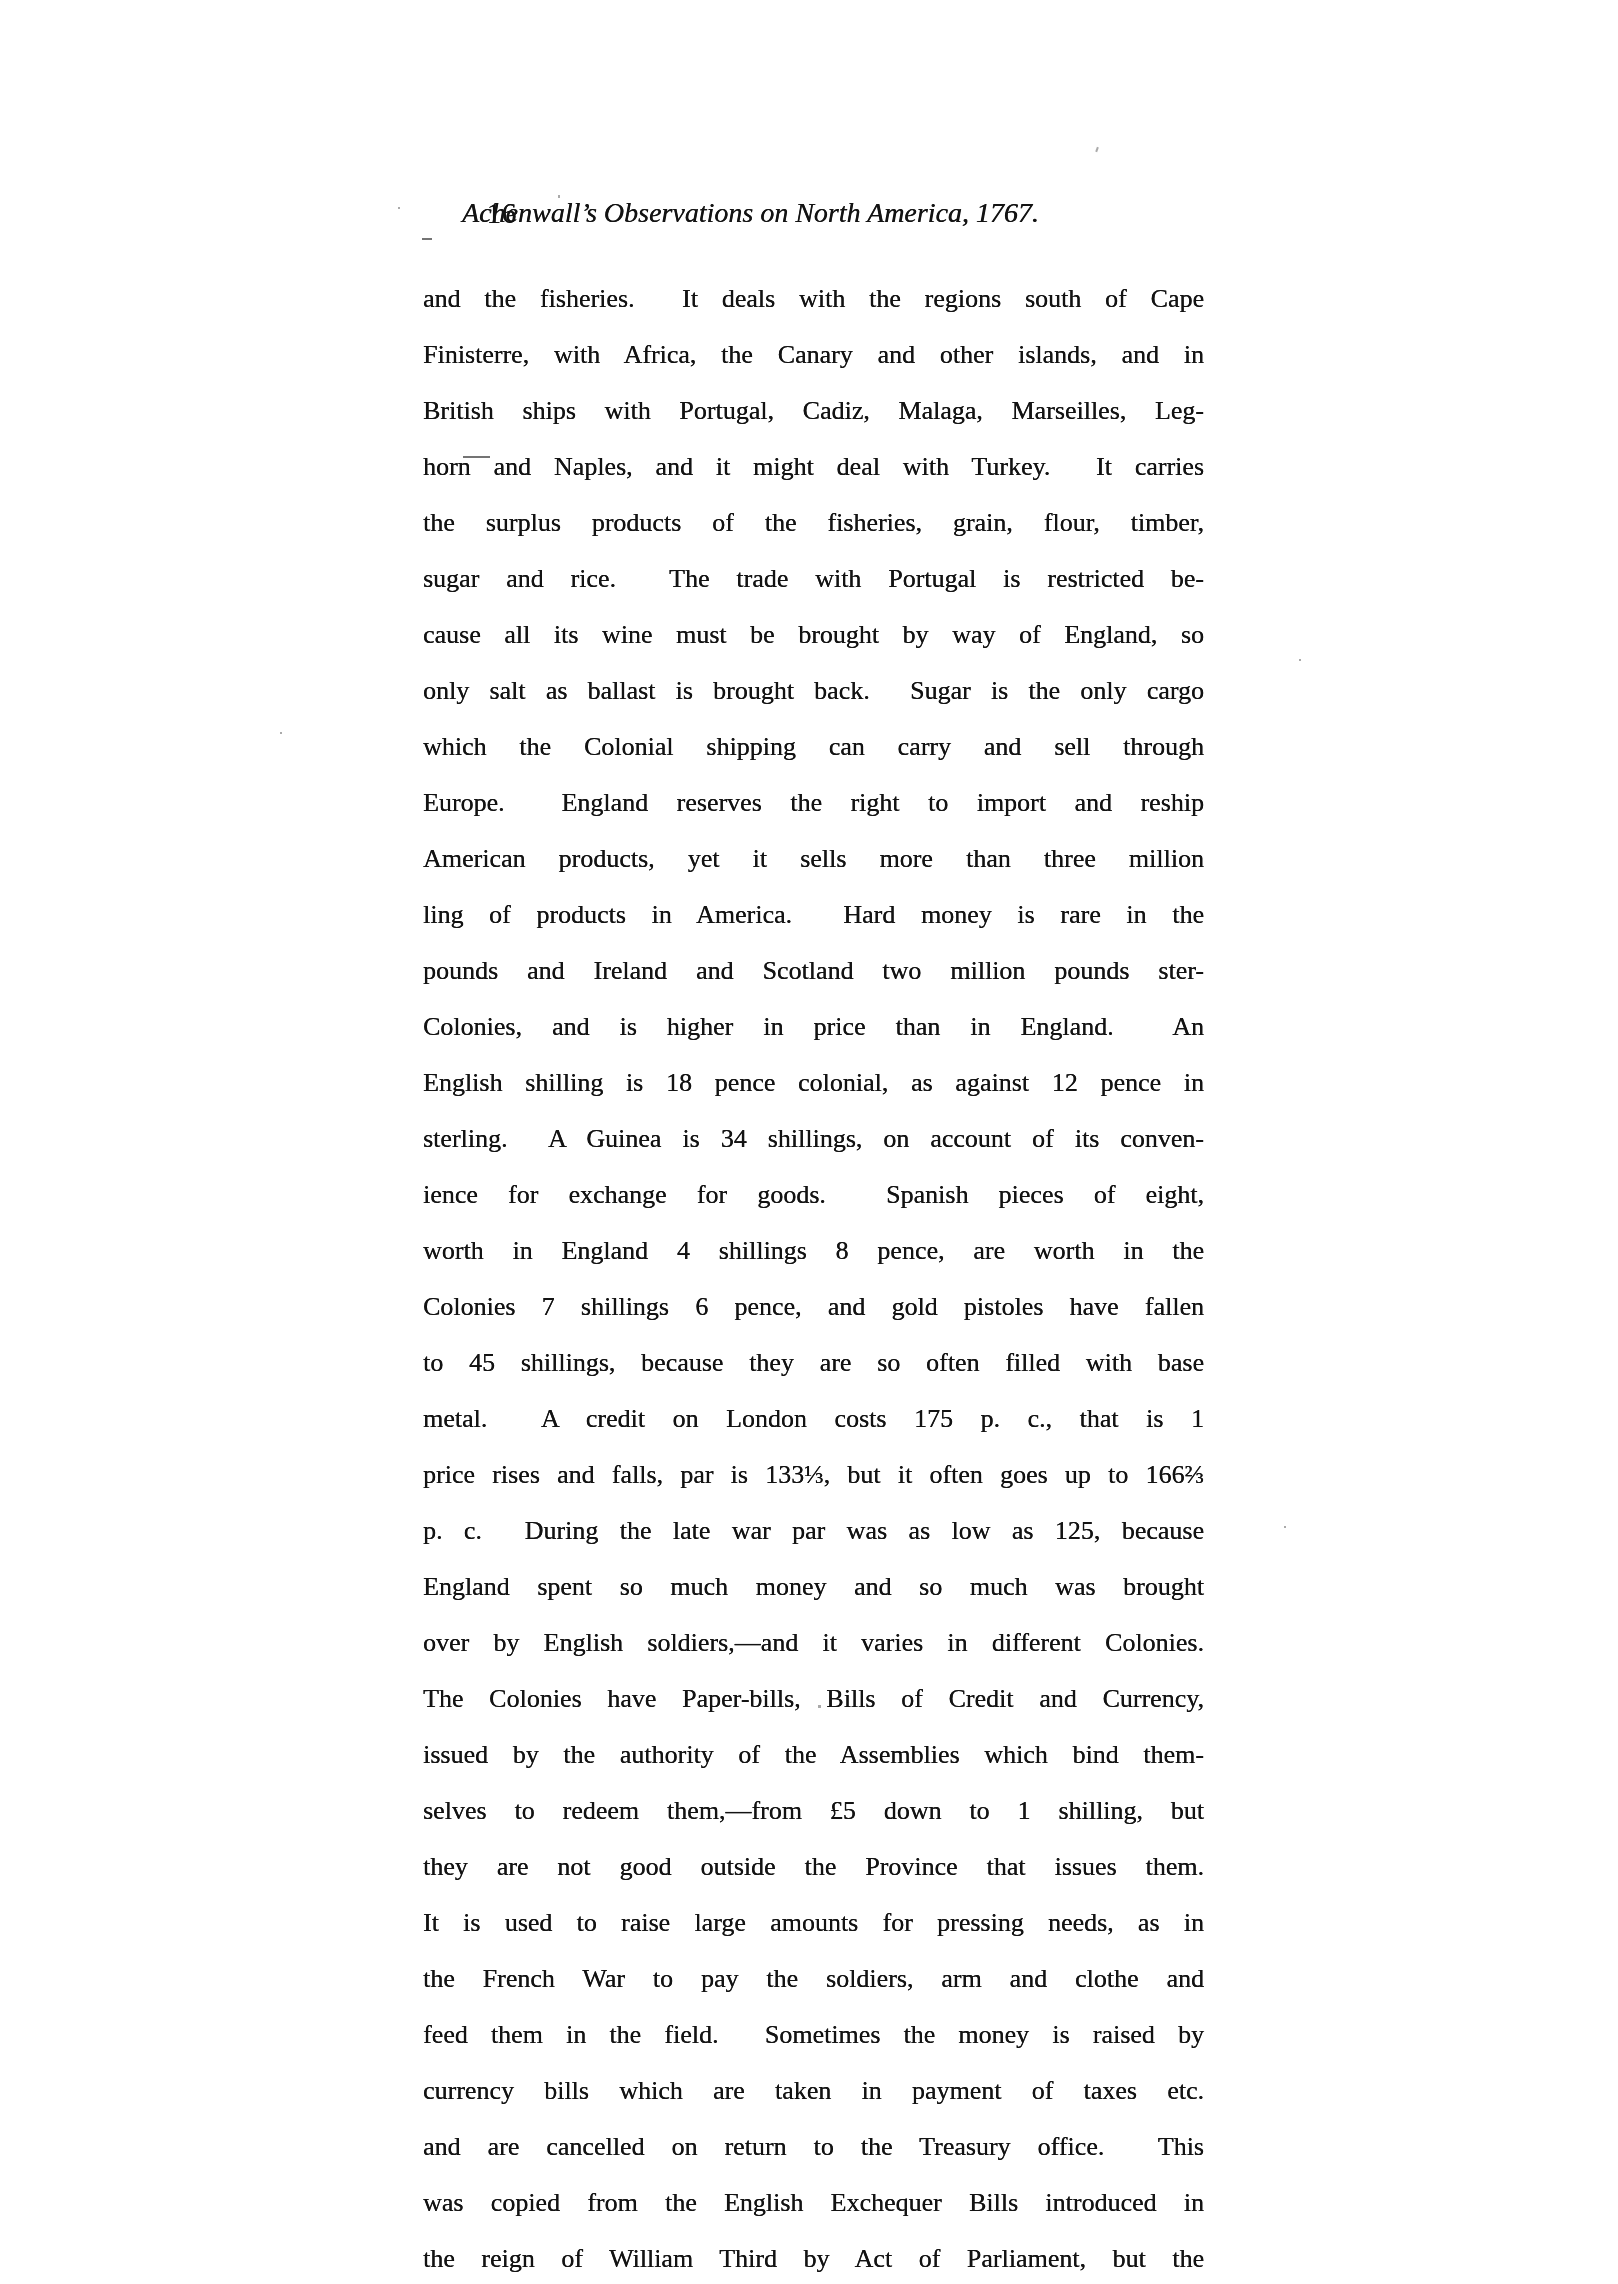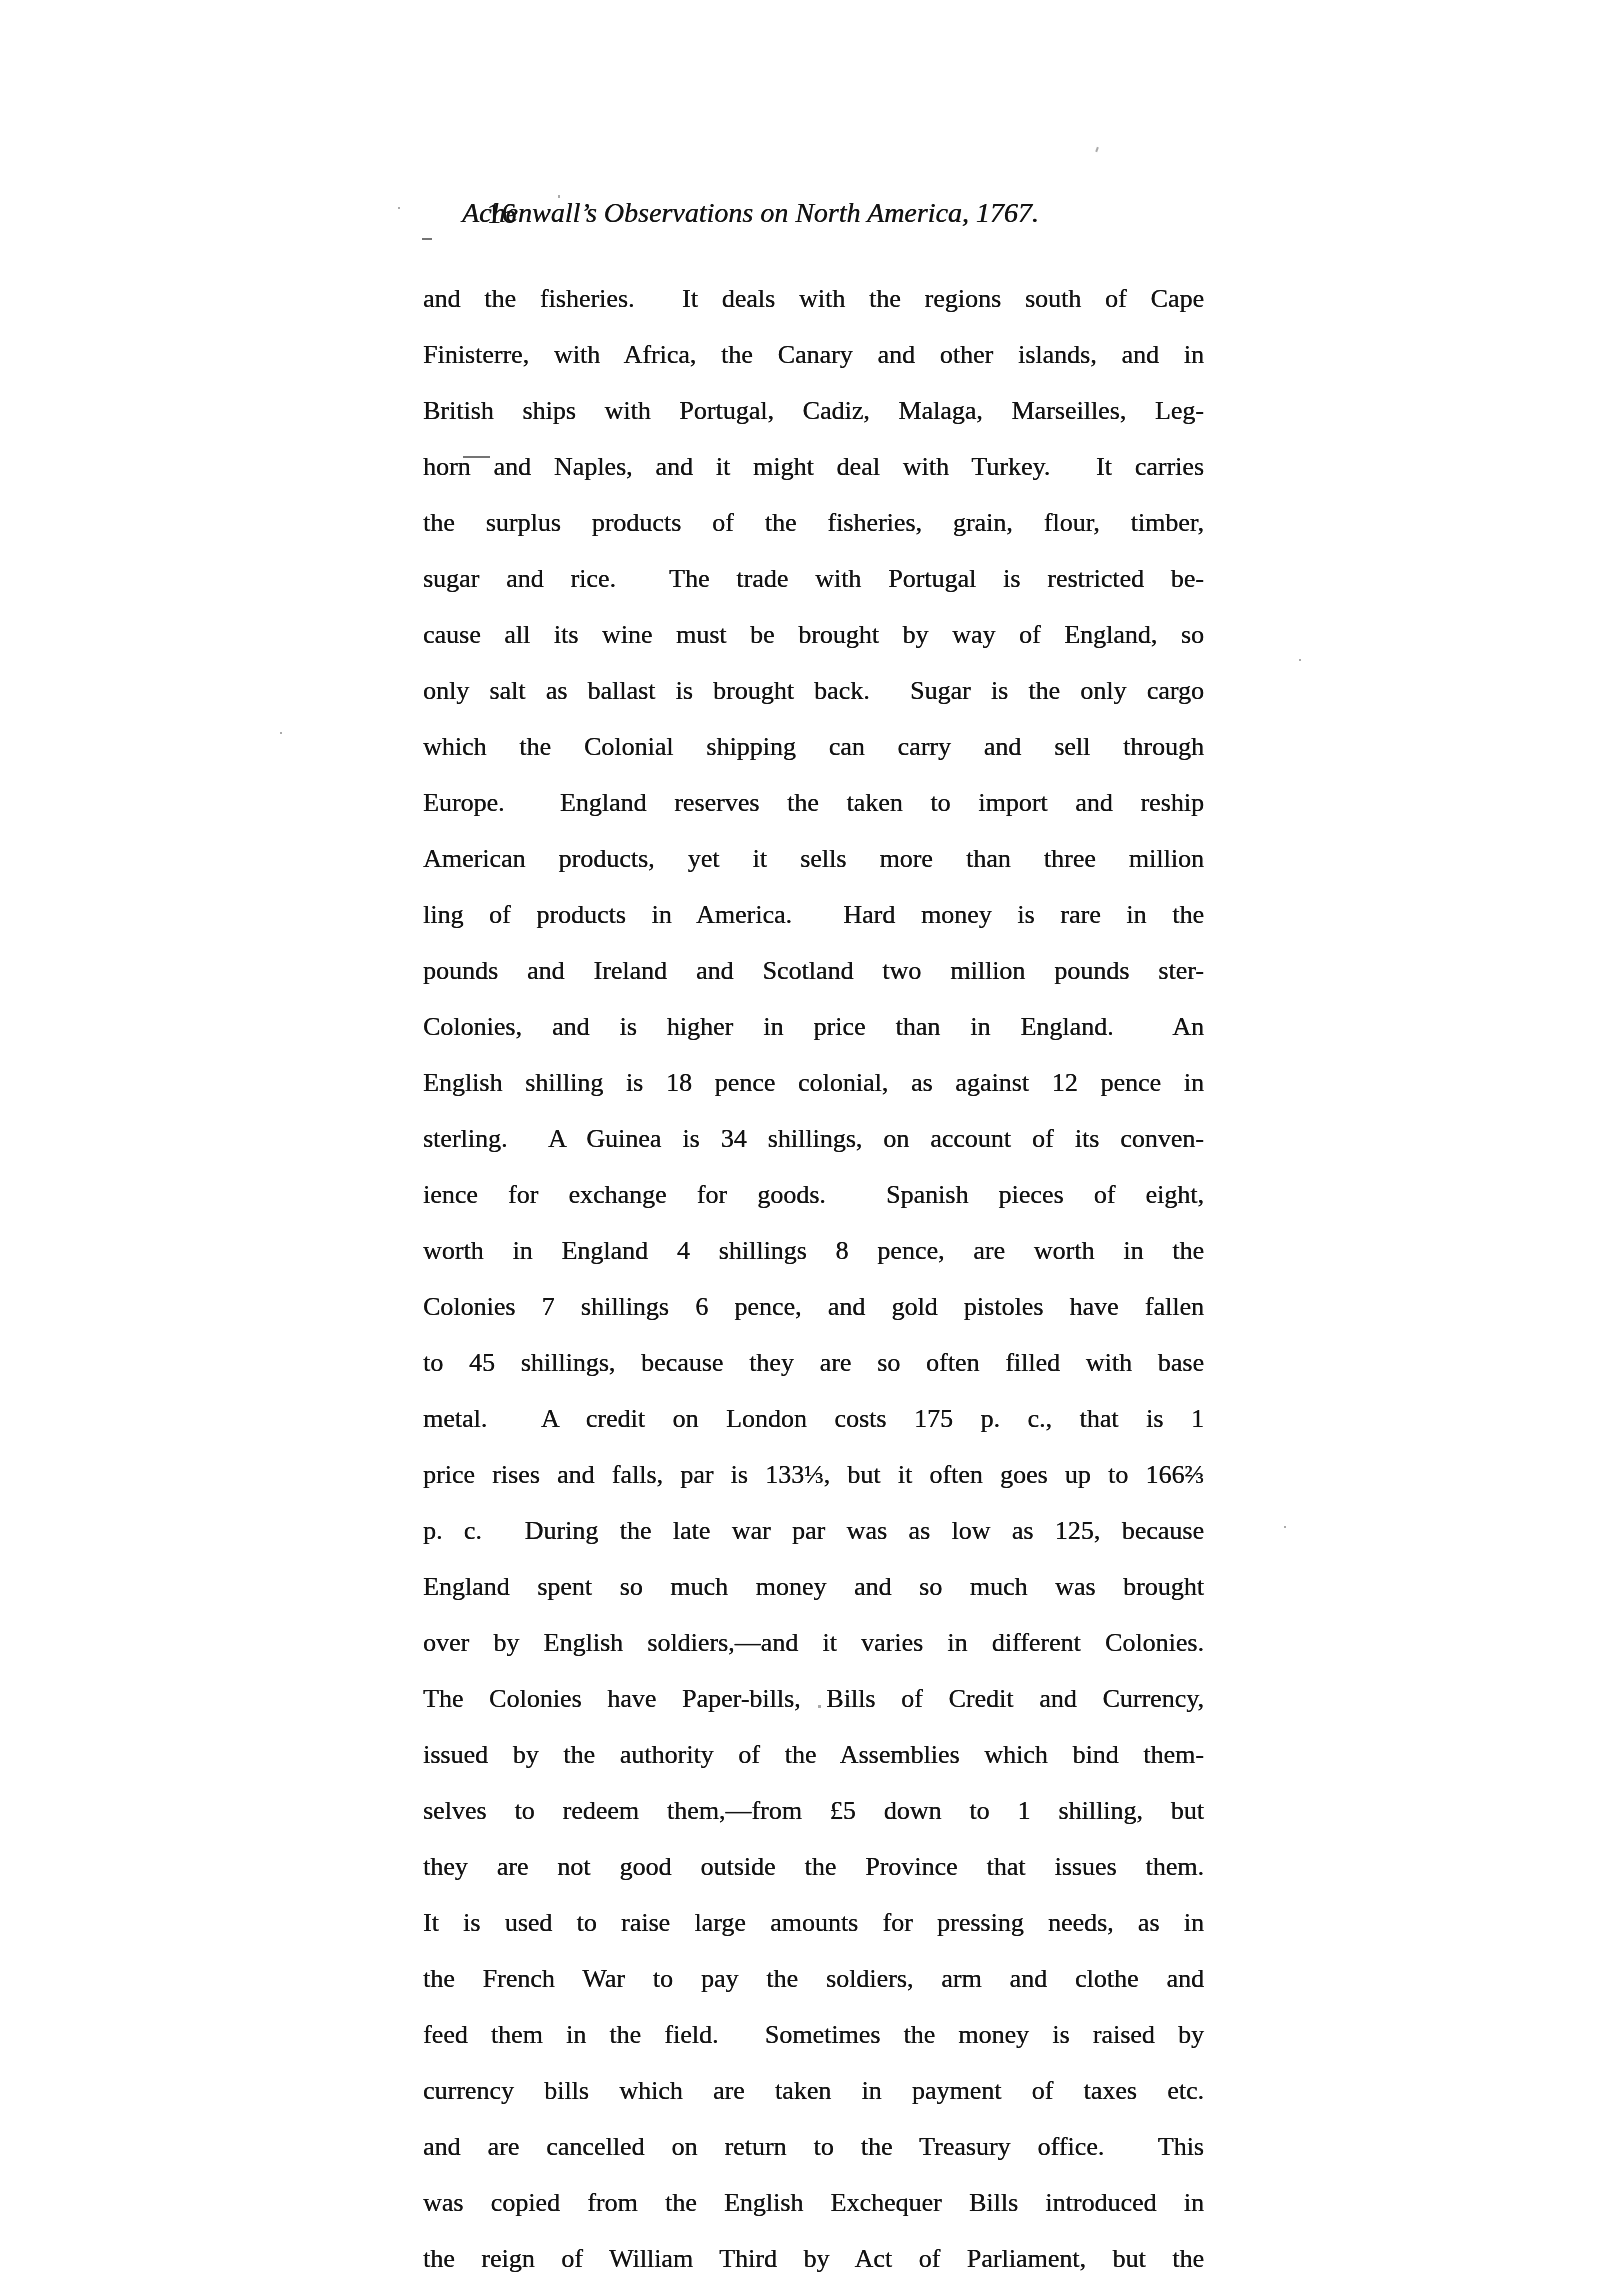--- a/index.html
+++ b/index.html
@@ -84,21 +84,21 @@
   <div class="body-text" id="body-lines">
       <div class="text-line">and the fisheries.  It deals with the regions south of Cape</div>
       <div class="text-line">Finisterre, with Africa, the Canary and other islands, and in</div>
       <div class="text-line">British ships with Portugal, Cadiz, Malaga, Marseilles, Leg-</div>
       <div class="text-line">horn and Naples, and it might deal with Turkey.  It carries</div>
       <div class="text-line">the surplus products of the fisheries, grain, flour, timber,</div>
       <div class="text-line">sugar and rice.  The trade with Portugal is restricted be-</div>
       <div class="text-line">cause all its wine must be brought by way of England, so</div>
       <div class="text-line">only salt as ballast is brought back.  Sugar is the only cargo</div>
       <div class="text-line">which the Colonial shipping can carry and sell through</div>
-      <div class="text-line">Europe.  England reserves the taken to import and reship</div>
+      <div class="text-line">Europe.  England reserves the right to import and reship</div>
       <div class="text-line">American products, yet it sells more than three million</div>
       <div class="text-line">ling of products in America.  Hard money is rare in the</div>
       <div class="text-line">pounds and Ireland and Scotland two million pounds ster-</div>
       <div class="text-line">Colonies, and is higher in price than in England.  An</div>
       <div class="text-line">English shilling is 18 pence colonial, as against 12 pence in</div>
       <div class="text-line">sterling.  A Guinea is 34 shillings, on account of its conven-</div>
       <div class="text-line">ience for exchange for goods.  Spanish pieces of eight,</div>
       <div class="text-line">worth in England 4 shillings 8 pence, are worth in the</div>
       <div class="text-line">Colonies 7 shillings 6 pence, and gold pistoles have fallen</div>
       <div class="text-line">to 45 shillings, because they are so often filled with base</div>

